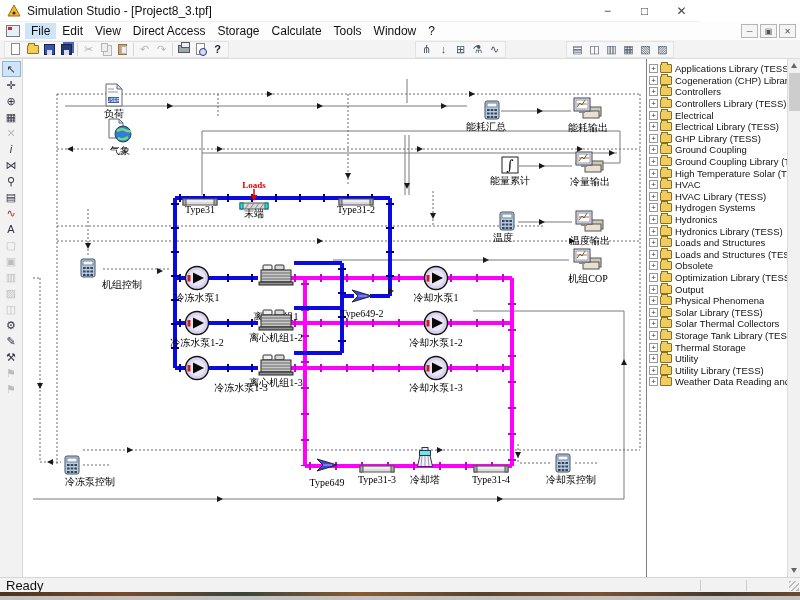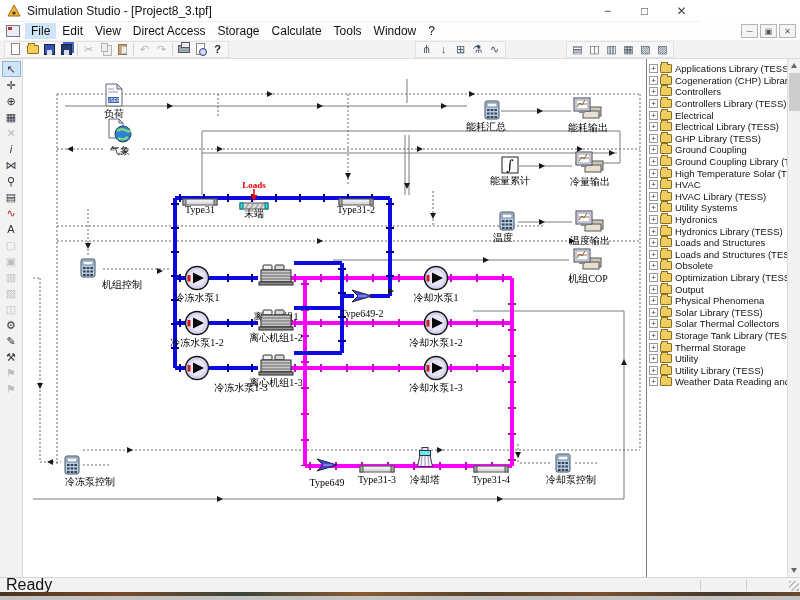--- a/index.html
+++ b/index.html
@@ -78,21 +78,21 @@
 
   .pscroll { position:absolute; left:787px; top:59px; width:13px; height:518px; background:#f1f1f1; border-left:1px solid #dcdcdc; }
   .sbtn { position:absolute; left:0; width:13px; height:13px; background:#f1f1f1; }
   .sbtn::before { content:""; position:absolute; left:3px; border-left:3.5px solid transparent; border-right:3.5px solid transparent; }
   .sbtn.up { top:0; } .sbtn.up::before { top:4px; border-bottom:5px solid #666; }
   .sbtn.down { bottom:0; } .sbtn.down::before { top:4px; border-top:5px solid #666; }
   .sthumb { position:absolute; left:1px; top:14px; width:11px; height:38px; background:#cdcdcd; }
 
   
   .statusbar { position:absolute; left:0; top:577px; width:800px; height:15px; background:#f2f2f2;
-               border-top:1px solid #d5d5d5; font-size:16px; color:#111; display:flex; align-items:center; }
+               border-top:1px solid #d5d5d5; font-size:13px; color:#111; display:flex; align-items:center; }
   .statusbar .txt { margin-left:6px; }
   .st-cell { position:absolute; top:2px; height:11px; border-left:1px solid #ccc; }
   .grip { position:absolute; right:1px; top:3px; width:10px; height:10px;
           background:repeating-linear-gradient(135deg,#bbb 0 1.5px,transparent 1.5px 4px); }
   .wallpaper { position:absolute; left:0; top:592px; width:800px; height:4px;
                background:linear-gradient(90deg,#4a3220,#7a4a28 15%,#3a4438 30%,#8a5a30 45%,#58422a 60%,#7a5030 75%,#45382a 90%,#6a4a2e); }
   .taskbar { position:absolute; left:0; top:596px; width:800px; height:4px; background:#c3c3c3; }
 </style>
 </head>
 <body>
@@ -646,21 +646,21 @@
       <span class="plabel">HVAC</span>
     </div>
     <div class="prow">
       <span class="plus">+</span>
       <span class="folder"></span>
       <span class="plabel">HVAC Library (TESS)</span>
     </div>
     <div class="prow">
       <span class="plus">+</span>
       <span class="folder"></span>
-      <span class="plabel">Utility Systems</span>
+      <span class="plabel">Hydrogen Systems</span>
     </div>
     <div class="prow">
       <span class="plus">+</span>
       <span class="folder"></span>
       <span class="plabel">Hydronics</span>
     </div>
     <div class="prow">
       <span class="plus">+</span>
       <span class="folder"></span>
       <span class="plabel">Hydronics Library (TESS)</span>

